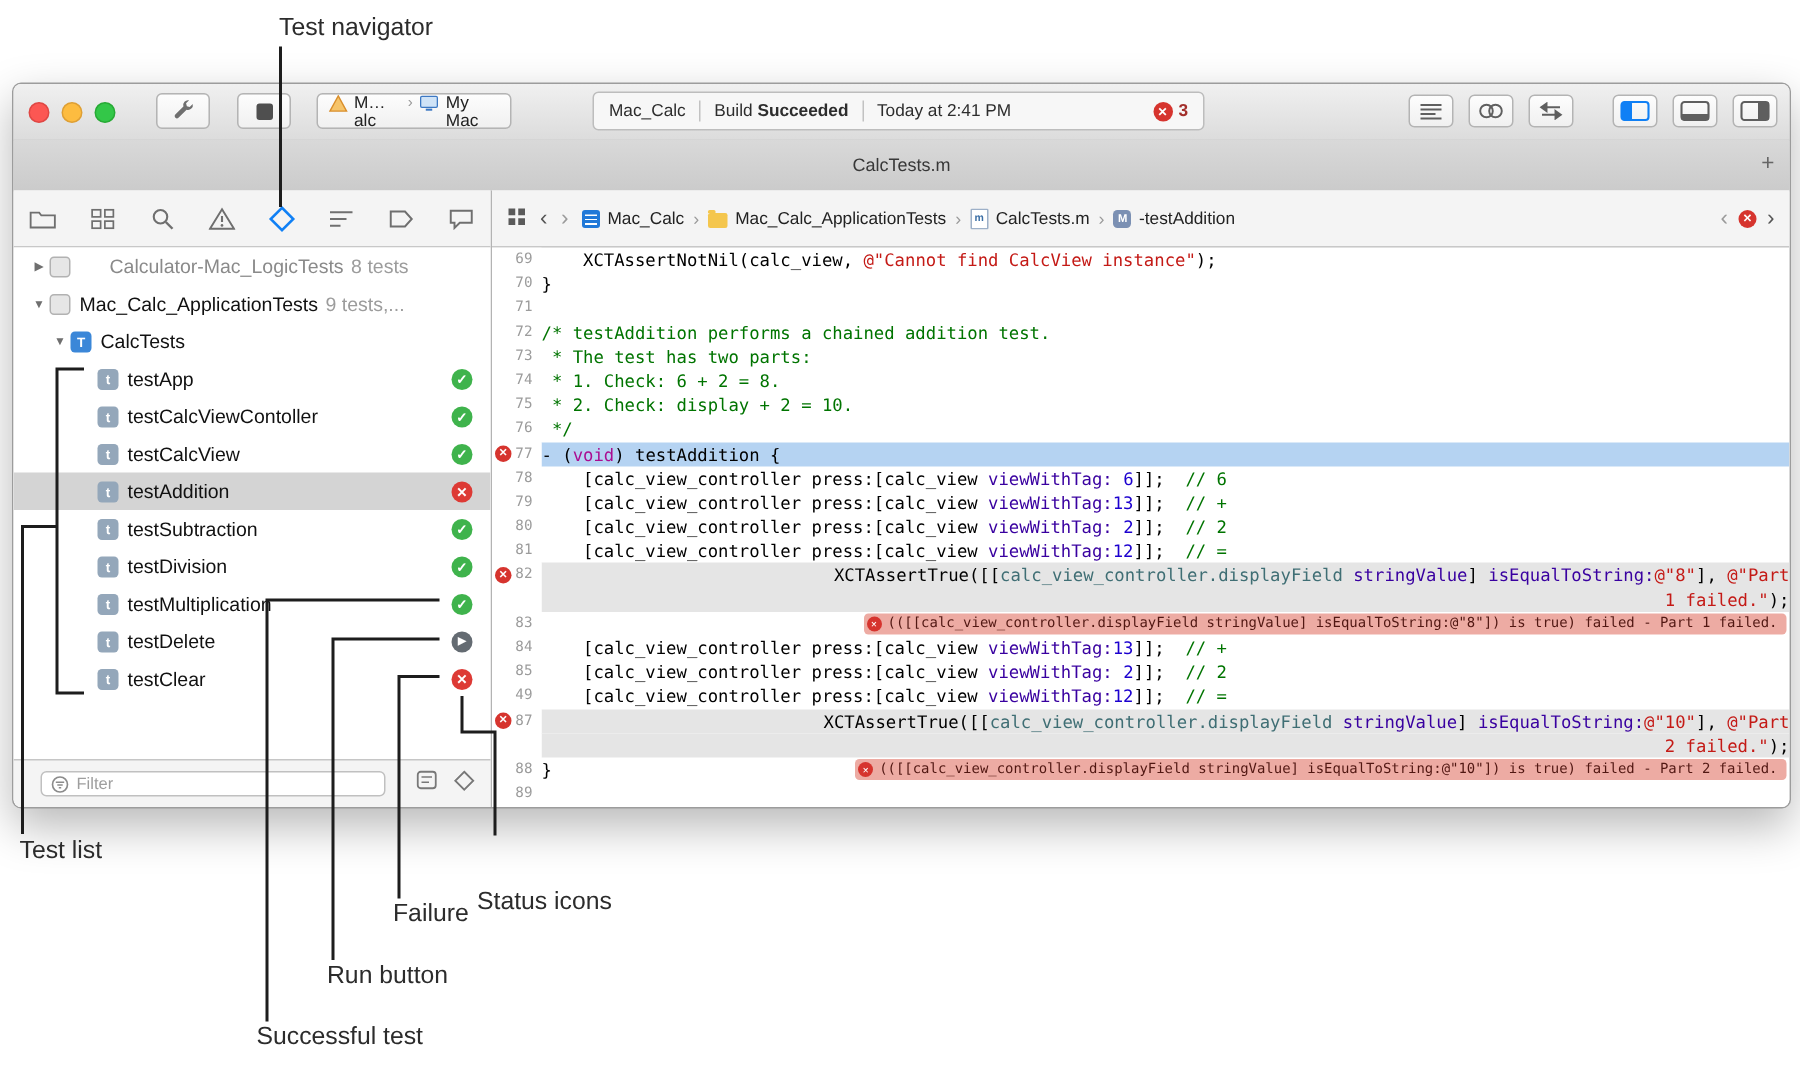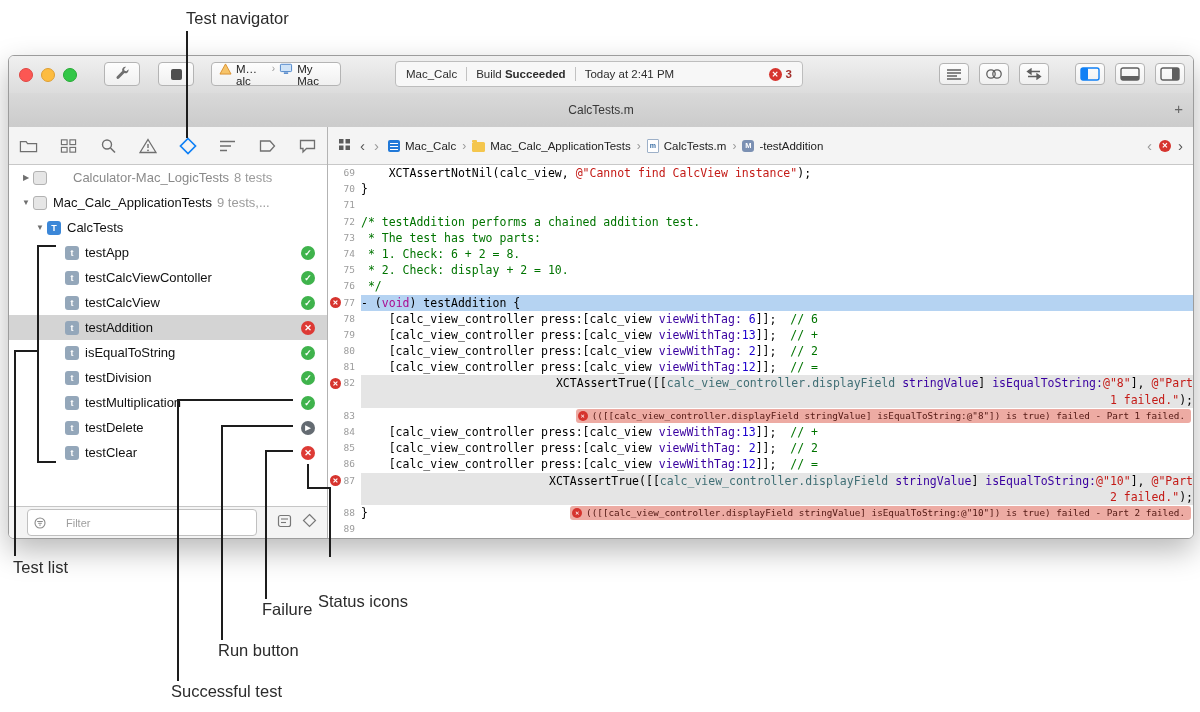--- a/index.html
+++ b/index.html
@@ -58,22 +58,22 @@
   .tname{white-space:nowrap;}
   .tname.dim{color:#8a8a8a;margin-left:20px;}
   .tdetail{color:#9c9c9c;margin-left:5px;white-space:nowrap;}
   .status{position:absolute;left:292px;width:14px;height:14px;border-radius:50%;color:#fff;font-size:9px;line-height:14px;
           text-align:center;font-weight:bold;}
   .status.pass{background:#3fb34c;}
   .status.fail{background:#dd3a35;}
   .status.run{background:#646b72;font-size:7px;}
   .filterbar{height:32px;flex:none;background:#f4f4f4;border-top:1px solid #c6c6c6;display:flex;align-items:center;
              padding:0 10px 0 18px;gap:10px;box-sizing:border-box;}
-  .filterfield{width:232px;height:27px;background:#fff;border:1px solid #c0c0c0;border-radius:4px;display:flex;
-               align-items:center;gap:20px;padding:0 6px;box-sizing:border-box;}
+  .filterfield{width:232px;height:17px;background:#fff;border:1px solid #c0c0c0;border-radius:4px;display:flex;
+               align-items:center;gap:5px;padding:0 6px;box-sizing:border-box;}
   .filter-ph{font-size:11px;color:#9e9e9e;}
   .fspacer{flex:1;}
 
   
   .editor{flex:1;min-width:0;display:flex;flex-direction:column;background:#fff;}
   .jumpbar{height:37px;flex:none;background:#f4f4f4;border-bottom:1px solid #c8c8c8;display:flex;align-items:center;
            padding:0 10px;gap:9px;position:relative;font-size:11.5px;color:#222;}
   .jchev{font-size:15px;color:#555;line-height:1;}
   .jchev.fwd{color:#9a9a9a;}
   .crumbs{display:flex;align-items:center;gap:6px;white-space:nowrap;overflow:hidden;}
@@ -324,21 +324,21 @@
             </div>
             <div class="trow selected" style="padding-left: 42px;">
               <span class="disc"></span>
               <span class="titem-icon method">t</span>
               <span class="tname">testAddition</span>
               <span class="status fail">✕</span>
             </div>
             <div class="trow" style="padding-left: 42px;">
               <span class="disc"></span>
               <span class="titem-icon method">t</span>
-              <span class="tname">isEqualToString</span>
+              <span class="tname">testSubtraction</span>
               <span class="status pass">✓</span>
             </div>
             <div class="trow" style="padding-left: 42px;">
               <span class="disc"></span>
               <span class="titem-icon method">t</span>
               <span class="tname">testDivision</span>
               <span class="status pass">✓</span>
             </div>
             <div class="trow" style="padding-left: 42px;">
               <span class="disc"></span>
@@ -537,21 +537,21 @@
               <span class="ctext"><span>    [calc_view_controller press:[calc_view </span><span class="tok-m">viewWithTag:</span><span class="tok-n">13</span><span>]];  </span><span class="tok-c">// +</span></span>
             </div>
             <div class="cl">
               <span class="gut">
                 <span class="lnum">85</span>
               </span>
               <span class="ctext"><span>    [calc_view_controller press:[calc_view </span><span class="tok-m">viewWithTag:</span><span> </span><span class="tok-n">2</span><span>]];  </span><span class="tok-c">// 2</span></span>
             </div>
             <div class="cl">
               <span class="gut">
-                <span class="lnum">86</span>
+                <span class="lnum">49</span>
               </span>
               <span class="ctext"><span>    [calc_view_controller press:[calc_view </span><span class="tok-m">viewWithTag:</span><span class="tok-n">12</span><span>]];  </span><span class="tok-c">// =</span></span>
             </div>
             <div class="cl">
               <span class="gut">
                 <span class="errdot gut-err">✕</span>
                 <span class="lnum">87</span>
               </span>
               <span class="ctext hl-pink"><span>    XCTAssertTrue([[</span><span class="tok-t">calc_view_controller.displayField</span><span> </span><span class="tok-m">stringValue</span><span>] </span><span class="tok-m">isEqualToString:</span><span class="tok-s">@"10"</span><span>], </span><span class="tok-s">@"Part</span></span>
             </div>

